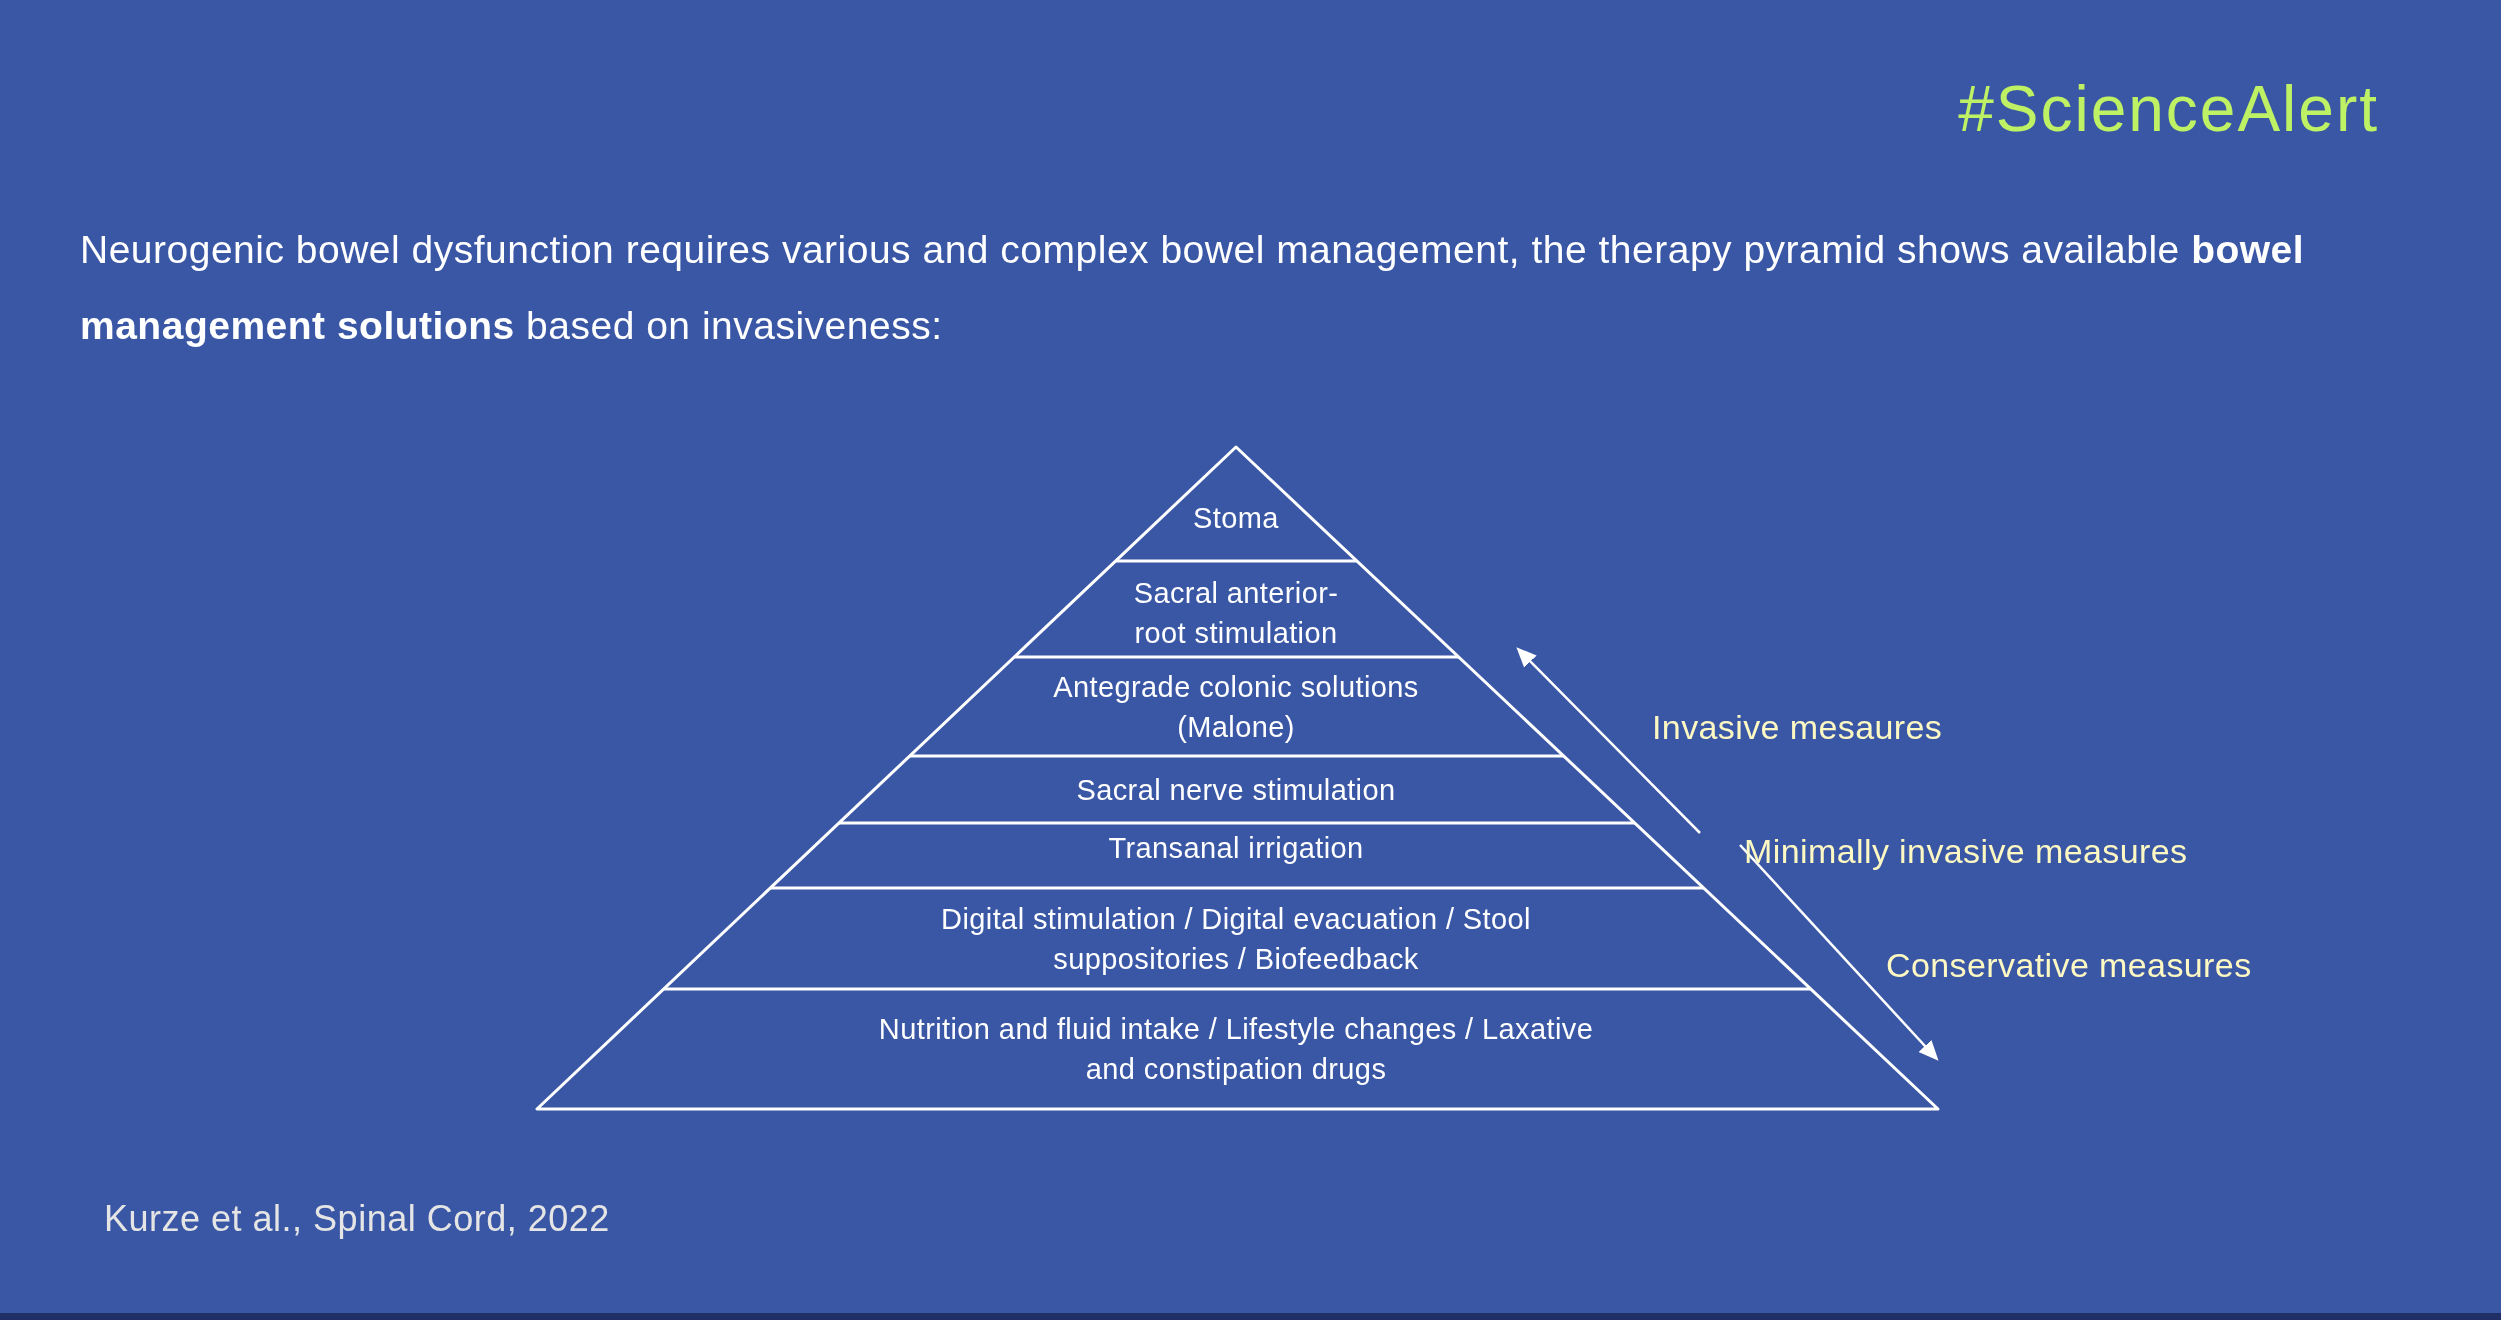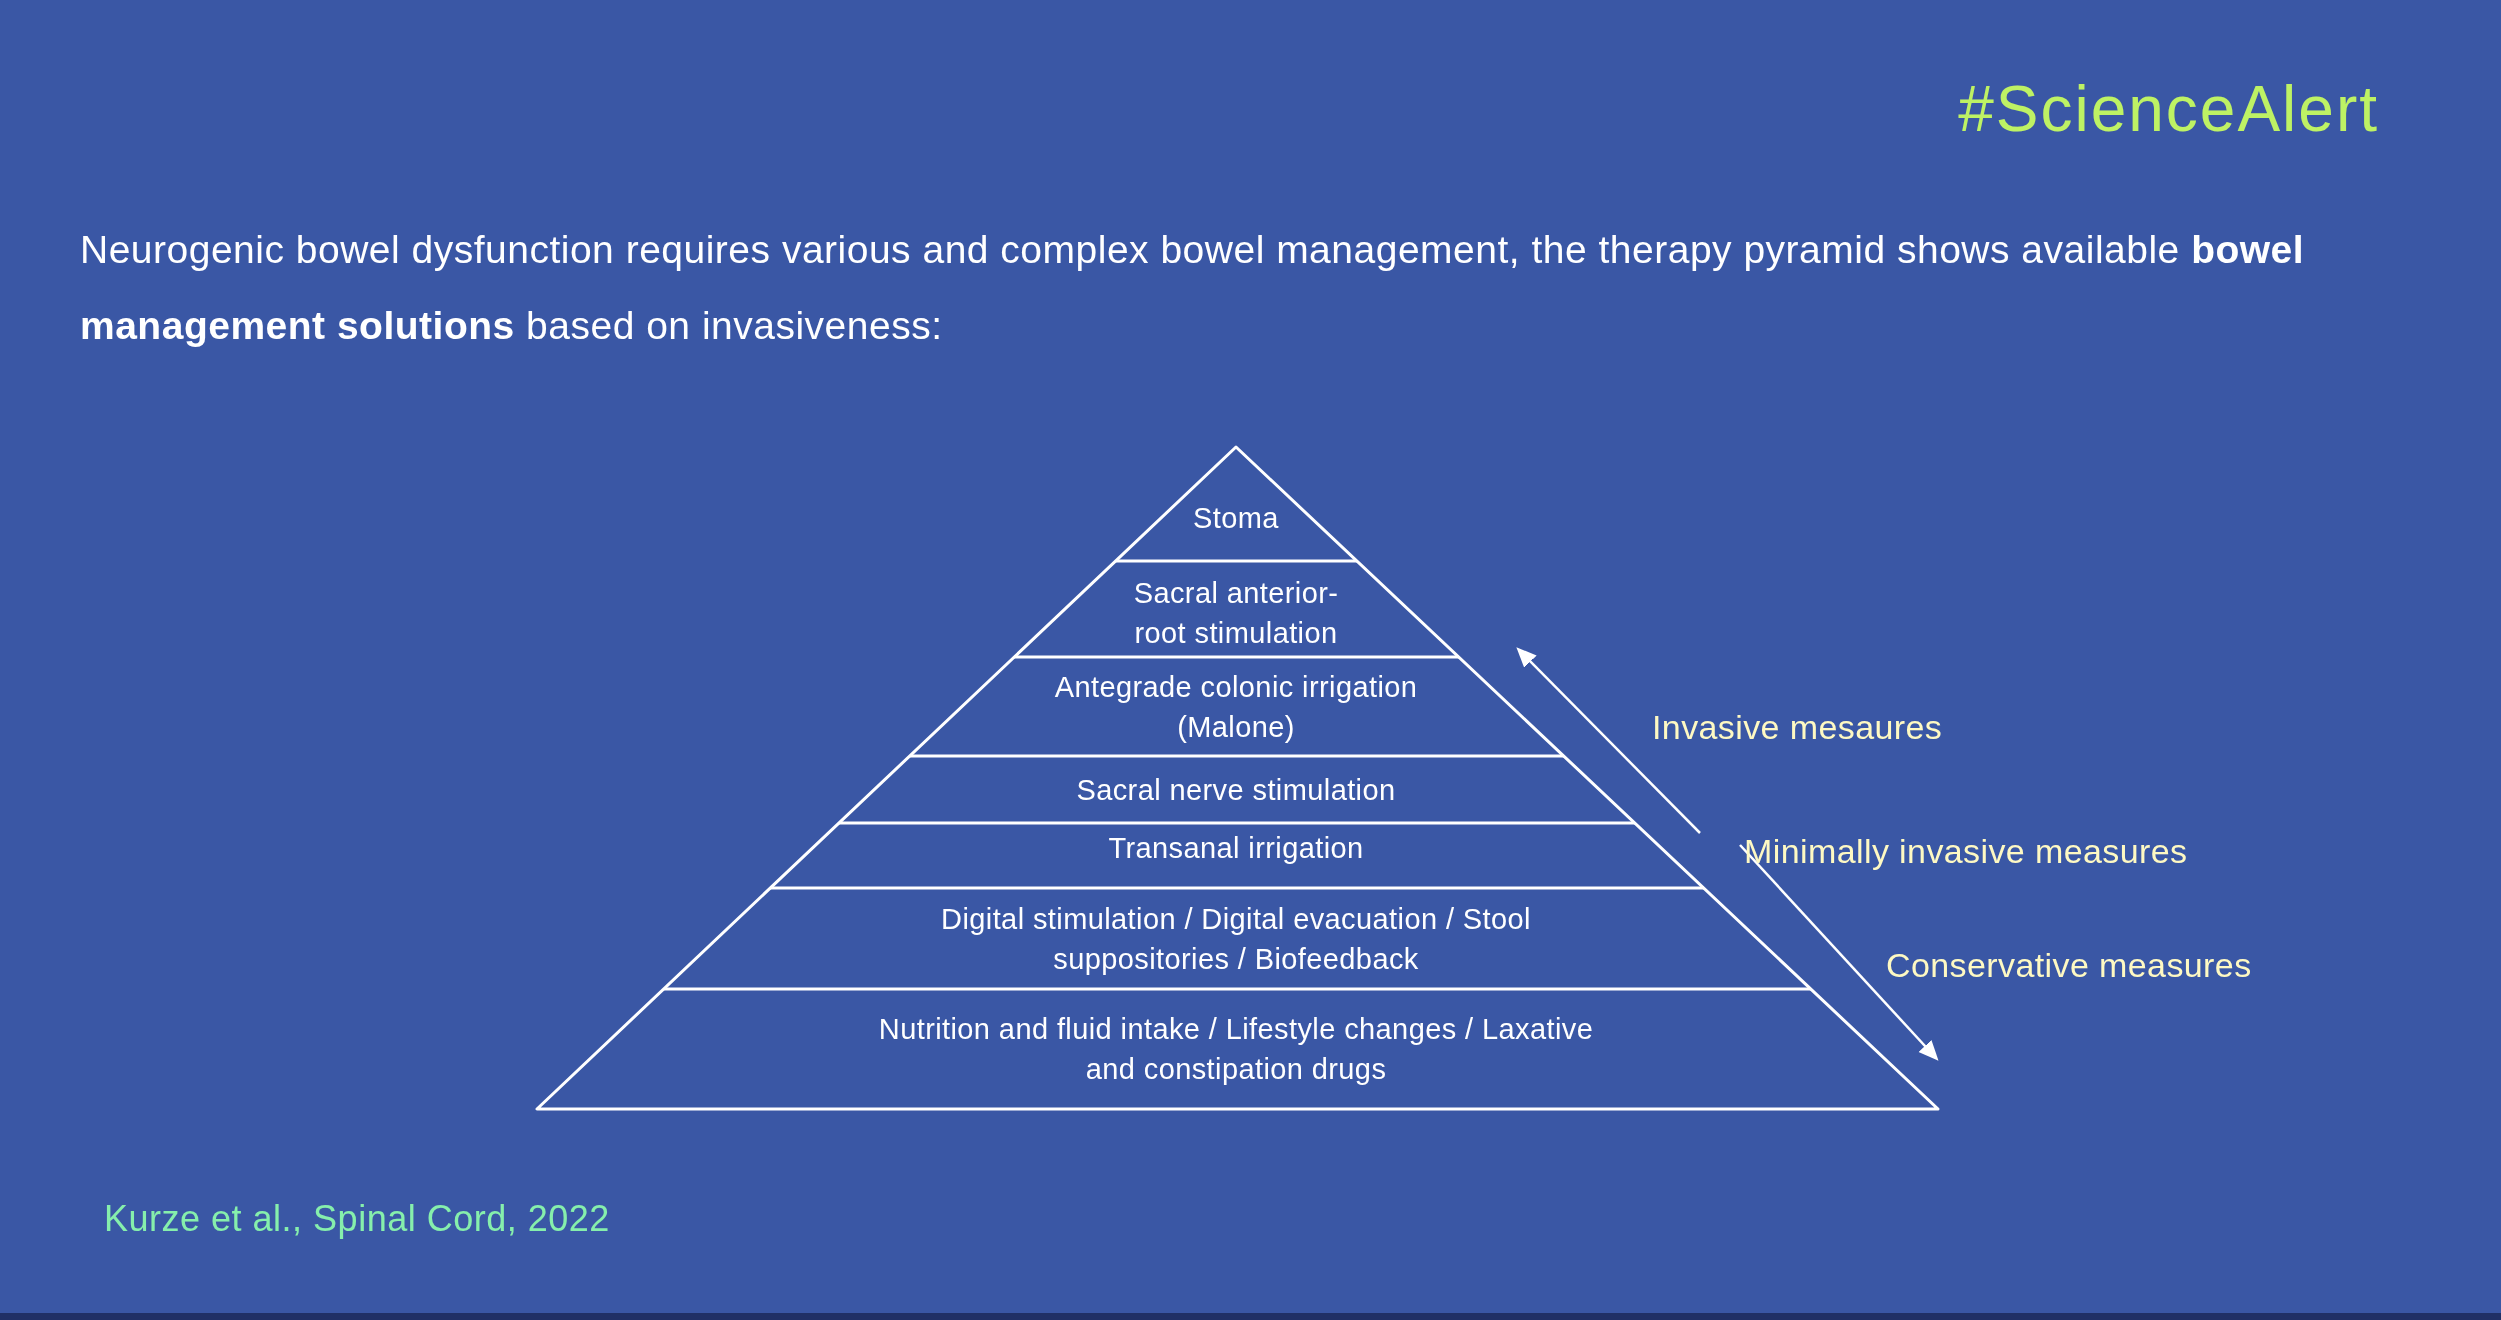--- a/index.html
+++ b/index.html
@@ -84,21 +84,21 @@
   .lbl-minimally    { left: 1744px; top: 832px; }
   .lbl-conservative { left: 1886px; top: 946px; }
 
   
   .citation {
     position: absolute;
     left: 104px;
     top: 1198px;
     font-size: 36px;
     letter-spacing: 0.5px;
-    color: #86efac;
+    color: #e5e5e5;
   }
 
   
   .bottom-strip {
     position: absolute;
     left: 0;
     bottom: 0;
     width: 100%;
     height: 7px;
     background: #203066;
@@ -134,21 +134,21 @@
   </svg>
 
   <div class="level lvl1">
     <span>Stoma</span>
   </div>
   <div class="level lvl2">
     <span>Sacral anterior-</span>
     <span>root stimulation</span>
   </div>
   <div class="level lvl3">
-    <span>Antegrade colonic irrigation</span>
+    <span>Antegrade colonic solutions</span>
     <span>(Malone)</span>
   </div>
   <div class="level lvl4">
     <span>Sacral nerve stimulation</span>
   </div>
   <div class="level lvl5">
     <span>Transanal irrigation</span>
   </div>
   <div class="level lvl6">
     <span>Digital stimulation / Digital evacuation / Stool</span>

